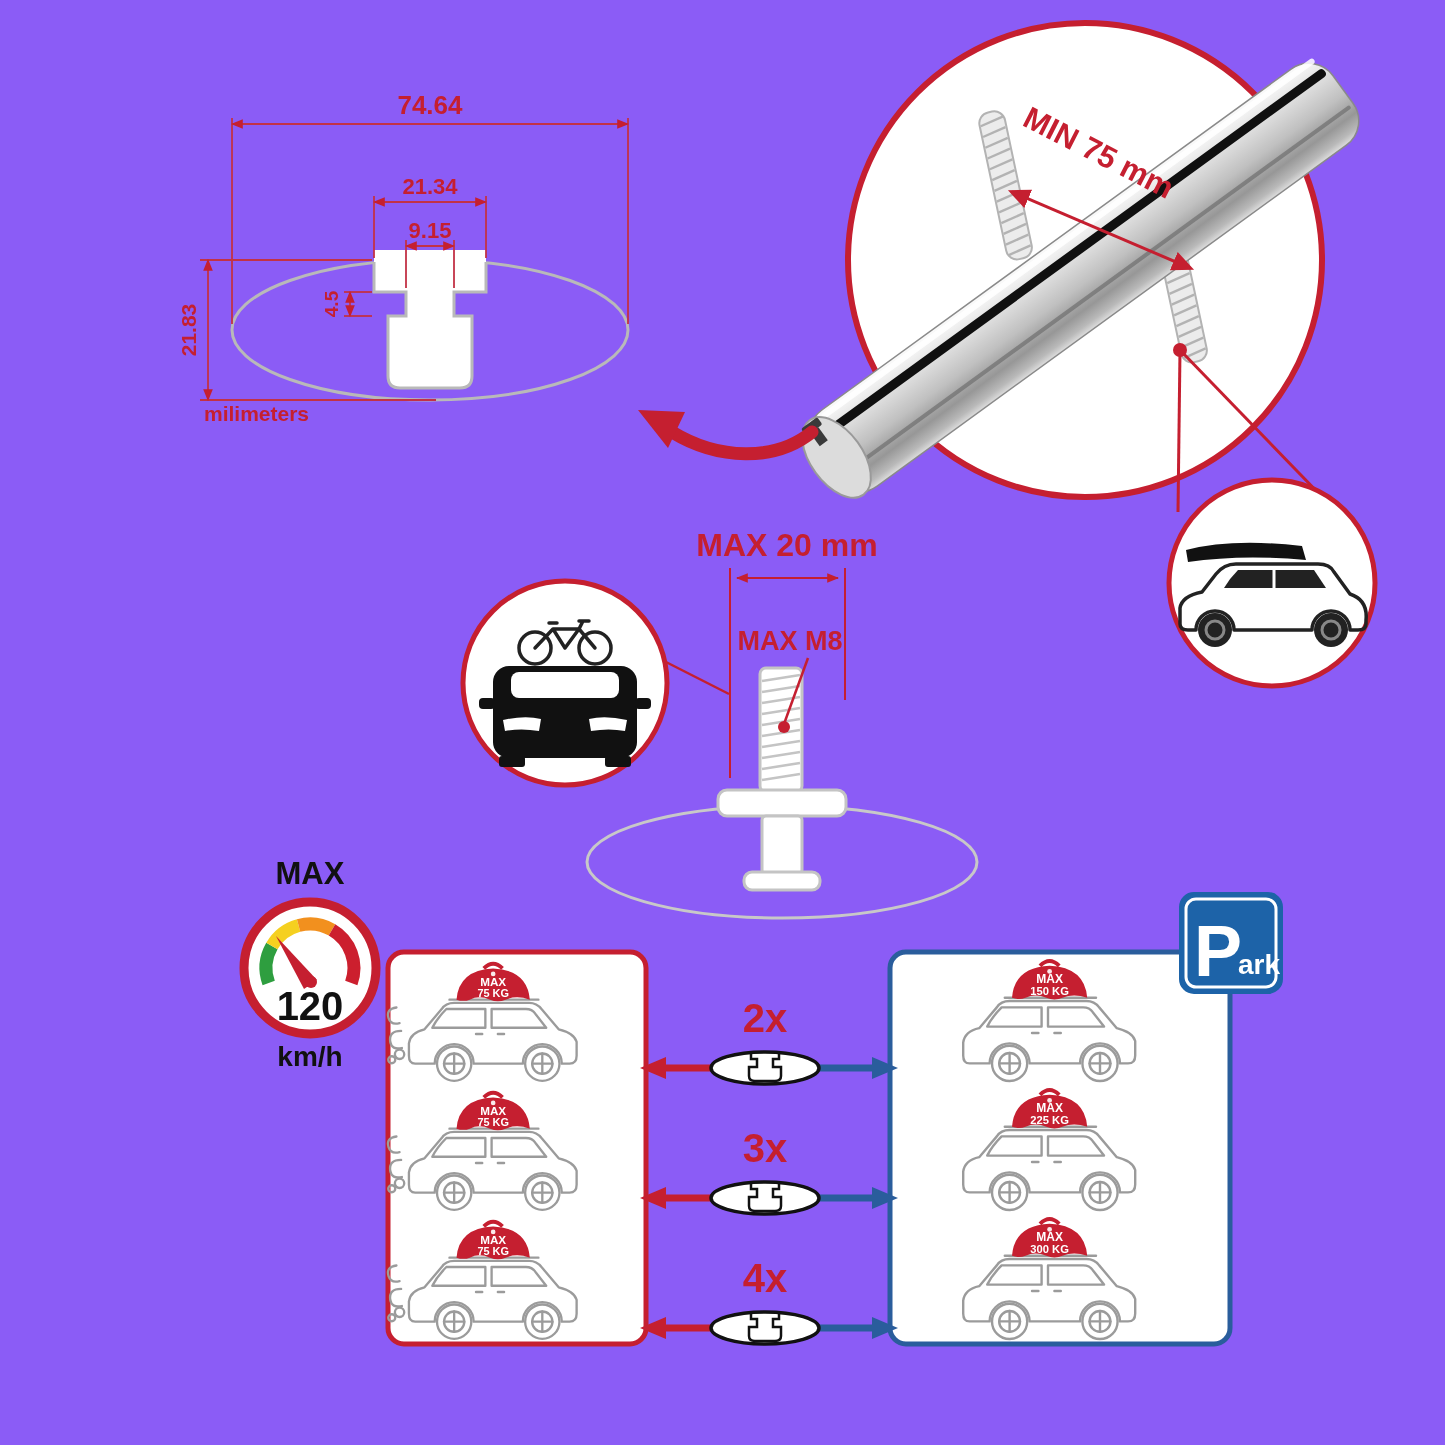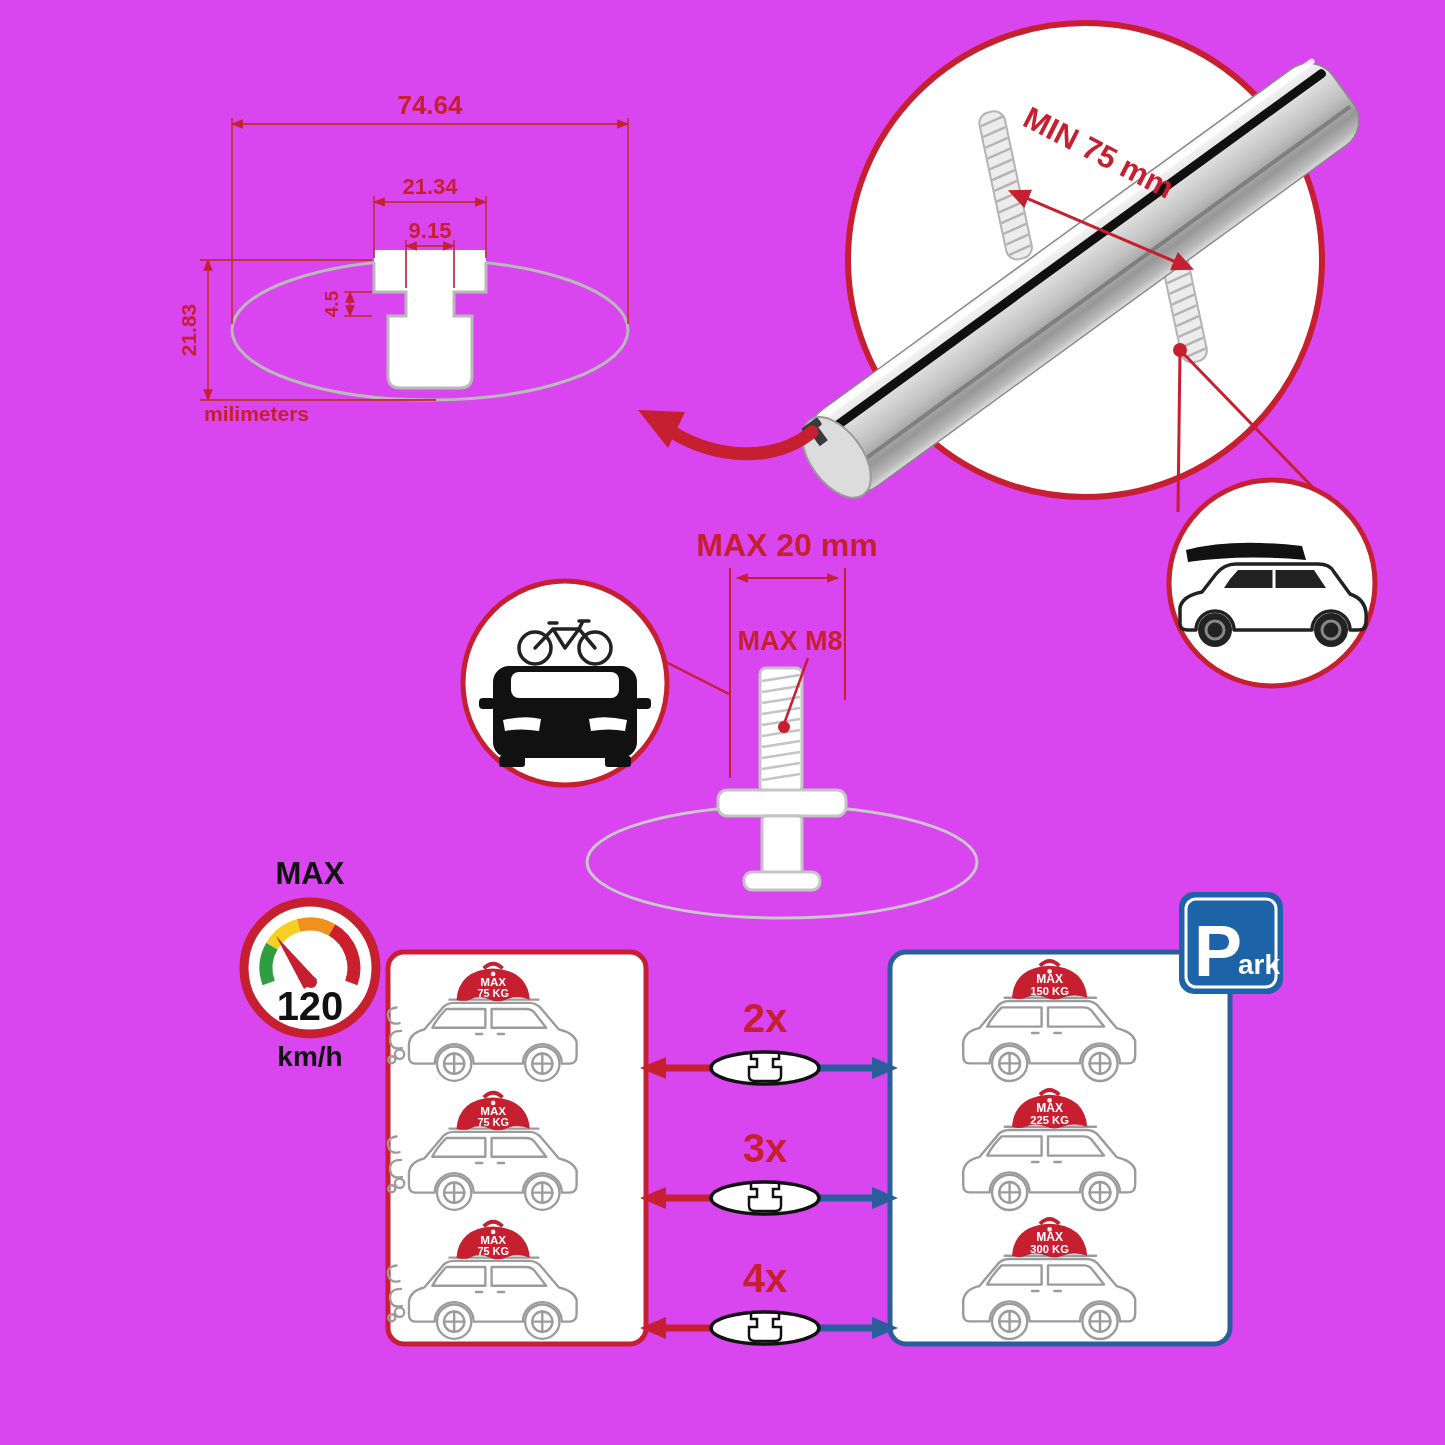--- a/index.html
+++ b/index.html
@@ -1,16 +1,16 @@
 <!DOCTYPE html>
 <html><head>
 <meta charset="utf-8">
 <style>
   html,body{margin:0;padding:0;background:#fff;}
-  .stage{position:relative;width:1445px;height:1445px;background:#d946ef;overflow:hidden;
+  .stage{position:relative;width:1445px;height:1445px;background:#8b5cf6;overflow:hidden;
          font-family:"Liberation Sans", sans-serif;}
   svg{position:absolute;left:0;top:0;}
   text{font-family:"Liberation Sans", sans-serif;}
   .dim{stroke:#c23246;stroke-width:1.8;fill:none;}
   .dim2{stroke:#c51f30;stroke-width:2;fill:none;}
   .dimtxt{fill:#c51f30;font-weight:bold;}
   .blktxt{fill:#111;font-weight:bold;}
   .whitetxt{fill:#fff;font-weight:bold;}
   .cg{fill:none;stroke:#9b9b9b;stroke-width:3;stroke-linecap:round;stroke-linejoin:round;}
   .dk{fill:none;stroke:#222;stroke-width:3.5;stroke-linecap:round;stroke-linejoin:round;}

